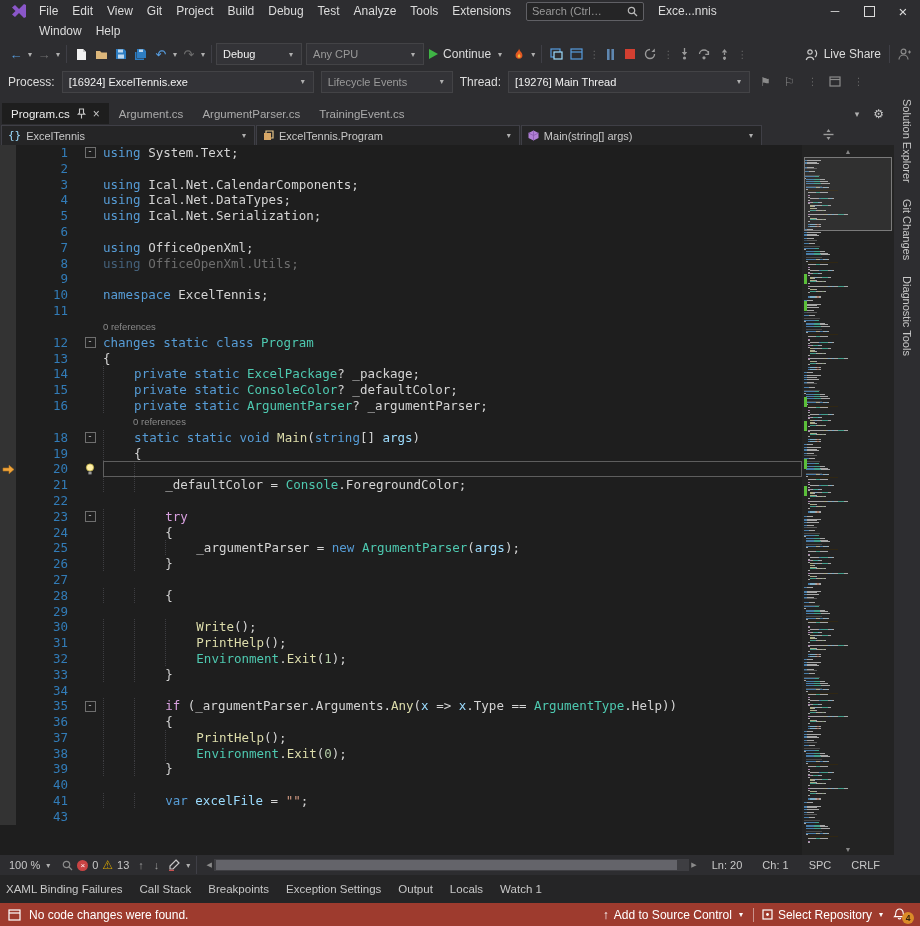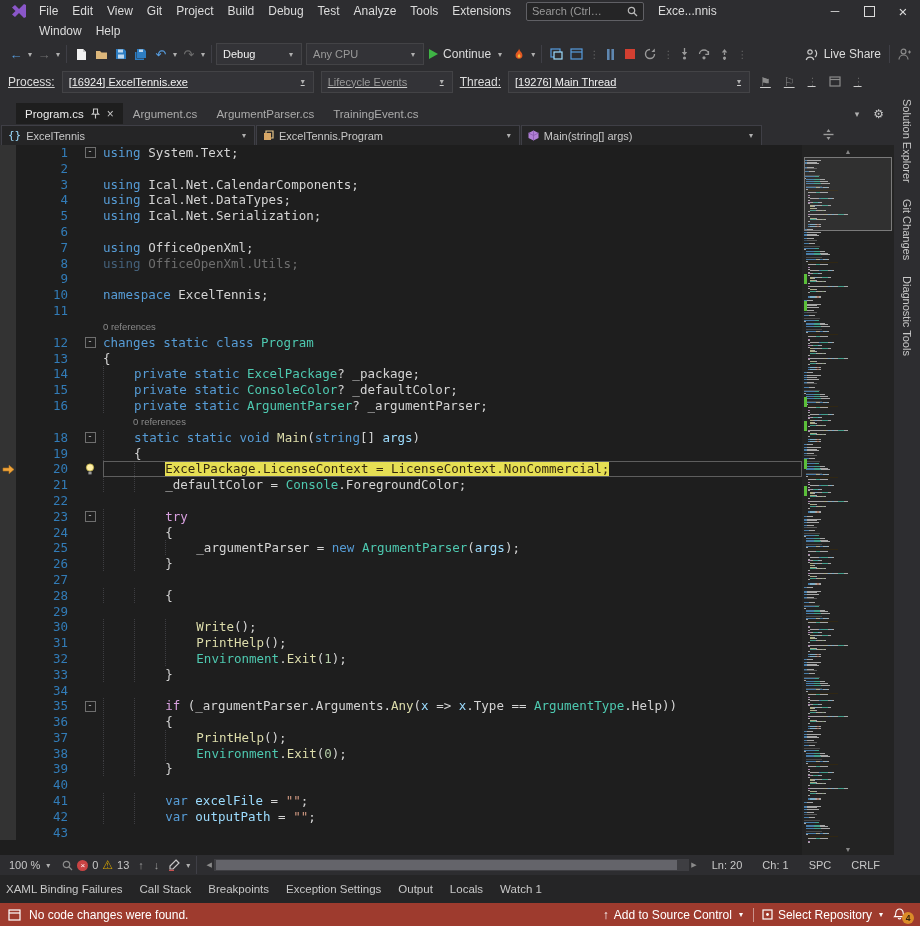--- a/index.html
+++ b/index.html
@@ -28,35 +28,35 @@
   .caret{color:#B0B0B0;font-size:8px;padding:0 2px;flex:none;}
   .grip{color:#666;font-size:10px;padding:0 3px;letter-spacing:-2px;flex:none;}
   .combo{height:20px;background:#333337;border:1px solid #434346;display:flex;align-items:center;padding:0 6px;font-size:11px;color:#F1F1F1;flex:none;}
   .combo .caret{margin-left:auto;}
   .combo.dim{color:#9A9A9A;}
   .continue-btn{display:flex;align-items:center;gap:5px;height:22px;padding:0 5px;color:#DCDCDC;flex:none;}
   .play-tri{width:0;height:0;border-left:9px solid var(--continue-green,#3FB445);border-top:5.5px solid transparent;border-bottom:5.5px solid transparent;}
   .liveshare{display:flex;align-items:center;gap:5px;color:#DCDCDC;flex:none;padding:0 4px;}
 
   
-  .processbar{height:27px;flex:none;display:flex;align-items:center;padding:0 8px;gap:7px;background:#2D2D30;text-decoration:underline;}
+  .processbar{height:27px;flex:none;display:flex;align-items:center;padding:0 8px;gap:7px;background:#2D2D30;}
   .pb-label{color:#DCDCDC;flex:none;}
   .flagicon{color:#8A8A8A;font-size:12px;padding:0 3px;}
 
   
   .main-area{flex:1;display:flex;min-height:0;}
   .editor-col{flex:1;display:flex;flex-direction:column;min-width:0;}
   .side-rail{flex:0 0 26px;background:#2D2D30;display:flex;flex-direction:column;align-items:center;padding-top:4px;}
   .rail-label{writing-mode:vertical-rl;font-size:11px;color:#C8C8C8;margin-bottom:16px;white-space:nowrap;}
 
   
   .tabstrip{height:29px;flex:none;display:flex;align-items:flex-end;background:#2D2D30;padding-left:2px;}
   .tabs-row{display:flex;align-items:flex-end;height:21px;}
   .tab{height:21px;display:flex;align-items:center;padding:0 9px;font-size:11.5px;color:#ABABAB;margin-right:1px;white-space:nowrap;}
-  .tab.active{background:#1E1E1E;color:#ECECEC;margin-left:14px;}
+  .tab.active{background:#1E1E1E;color:#ECECEC;}
   .tab .pin{margin-left:7px;}
   .tab-close{margin-left:7px;font-size:12px;color:#C8C8C8;}
   .tab-right-icons{margin-left:auto;display:flex;align-items:center;gap:12px;height:21px;padding-right:10px;color:#C8C8C8;}
 
   
   .navbar{height:21px;flex:none;display:flex;background:#2D2D30;}
   .nav-combo{height:19px;margin-top:1px;margin-left:1px;background:#252526;border:1px solid #3F3F46;display:flex;align-items:center;gap:5px;padding:0 6px;font-size:11px;color:#C8C8C8;min-width:0;}
   .nav-combo .caret{margin-left:auto;}
   .nc1{flex:0 0 240px;}
   .nc2{flex:1.1;}
@@ -523,21 +523,21 @@
               </div>
               <div class="line-num">20</div>
               <div class="fold-margin">
                 <span>
                   <svg width="10" height="13" viewBox="0 0 10 13">
                     <circle cx="5" cy="4.5" r="3.6" fill="#FFEFA8" stroke="#C8B84A" stroke-width="0.8"></circle>
                     <rect x="3.4" y="8.6" width="3.2" height="2.8" fill="#9A9A9A"></rect>
                   </svg>
                 </span>
               </div>
-              <div class="code-text"><span class="ig">    </span><span class="ig">    </span><span class="cur-stmt"><span class="tok-hl">ExcelPackage.LicenseContext = LicenseContext.NonCommercial;</span></span></div>
+              <div class="code-text"><span class="ig">    </span><span class="ig">    </span></div>
             </div>
             <div class="code-row">
               <div class="ind-margin"></div>
               <div class="line-num">21</div>
               <div class="fold-margin"></div>
               <div class="code-text"><span class="ig">    </span><span class="ig">    </span><span class="tok-w">_defaultColor = </span><span class="tok-t">Console</span><span class="tok-w">.ForegroundColor;</span></div>
             </div>
             <div class="code-row">
               <div class="ind-margin"></div>
               <div class="line-num">22</div>
@@ -652,26 +652,20 @@
               <div class="ind-margin"></div>
               <div class="line-num">40</div>
               <div class="fold-margin"></div>
               <div class="code-text"></div>
             </div>
             <div class="code-row">
               <div class="ind-margin"></div>
               <div class="line-num">41</div>
               <div class="fold-margin"></div>
               <div class="code-text"><span class="ig">    </span><span class="ig">    </span><span class="tok-k">var </span><span class="tok-p">excelFile</span><span class="tok-w"> = </span><span class="tok-s">""</span><span class="tok-w">;</span></div>
-            </div>
-            <div class="code-row">
-              <div class="ind-margin"></div>
-              <div class="line-num">42</div>
-              <div class="fold-margin"></div>
-              <div class="code-text"><span class="ig">    </span><span class="ig">    </span><span class="tok-k">var </span><span class="tok-p">outputPath</span><span class="tok-w"> = </span><span class="tok-s">""</span><span class="tok-w">;</span></div>
             </div>
             <div class="code-row">
               <div class="ind-margin"></div>
               <div class="line-num">43</div>
               <div class="fold-margin"></div>
               <div class="code-text"></div>
             </div>
           </div>
         <div class="minimap-col">
           <div class="mm-arrow">▲</div>

